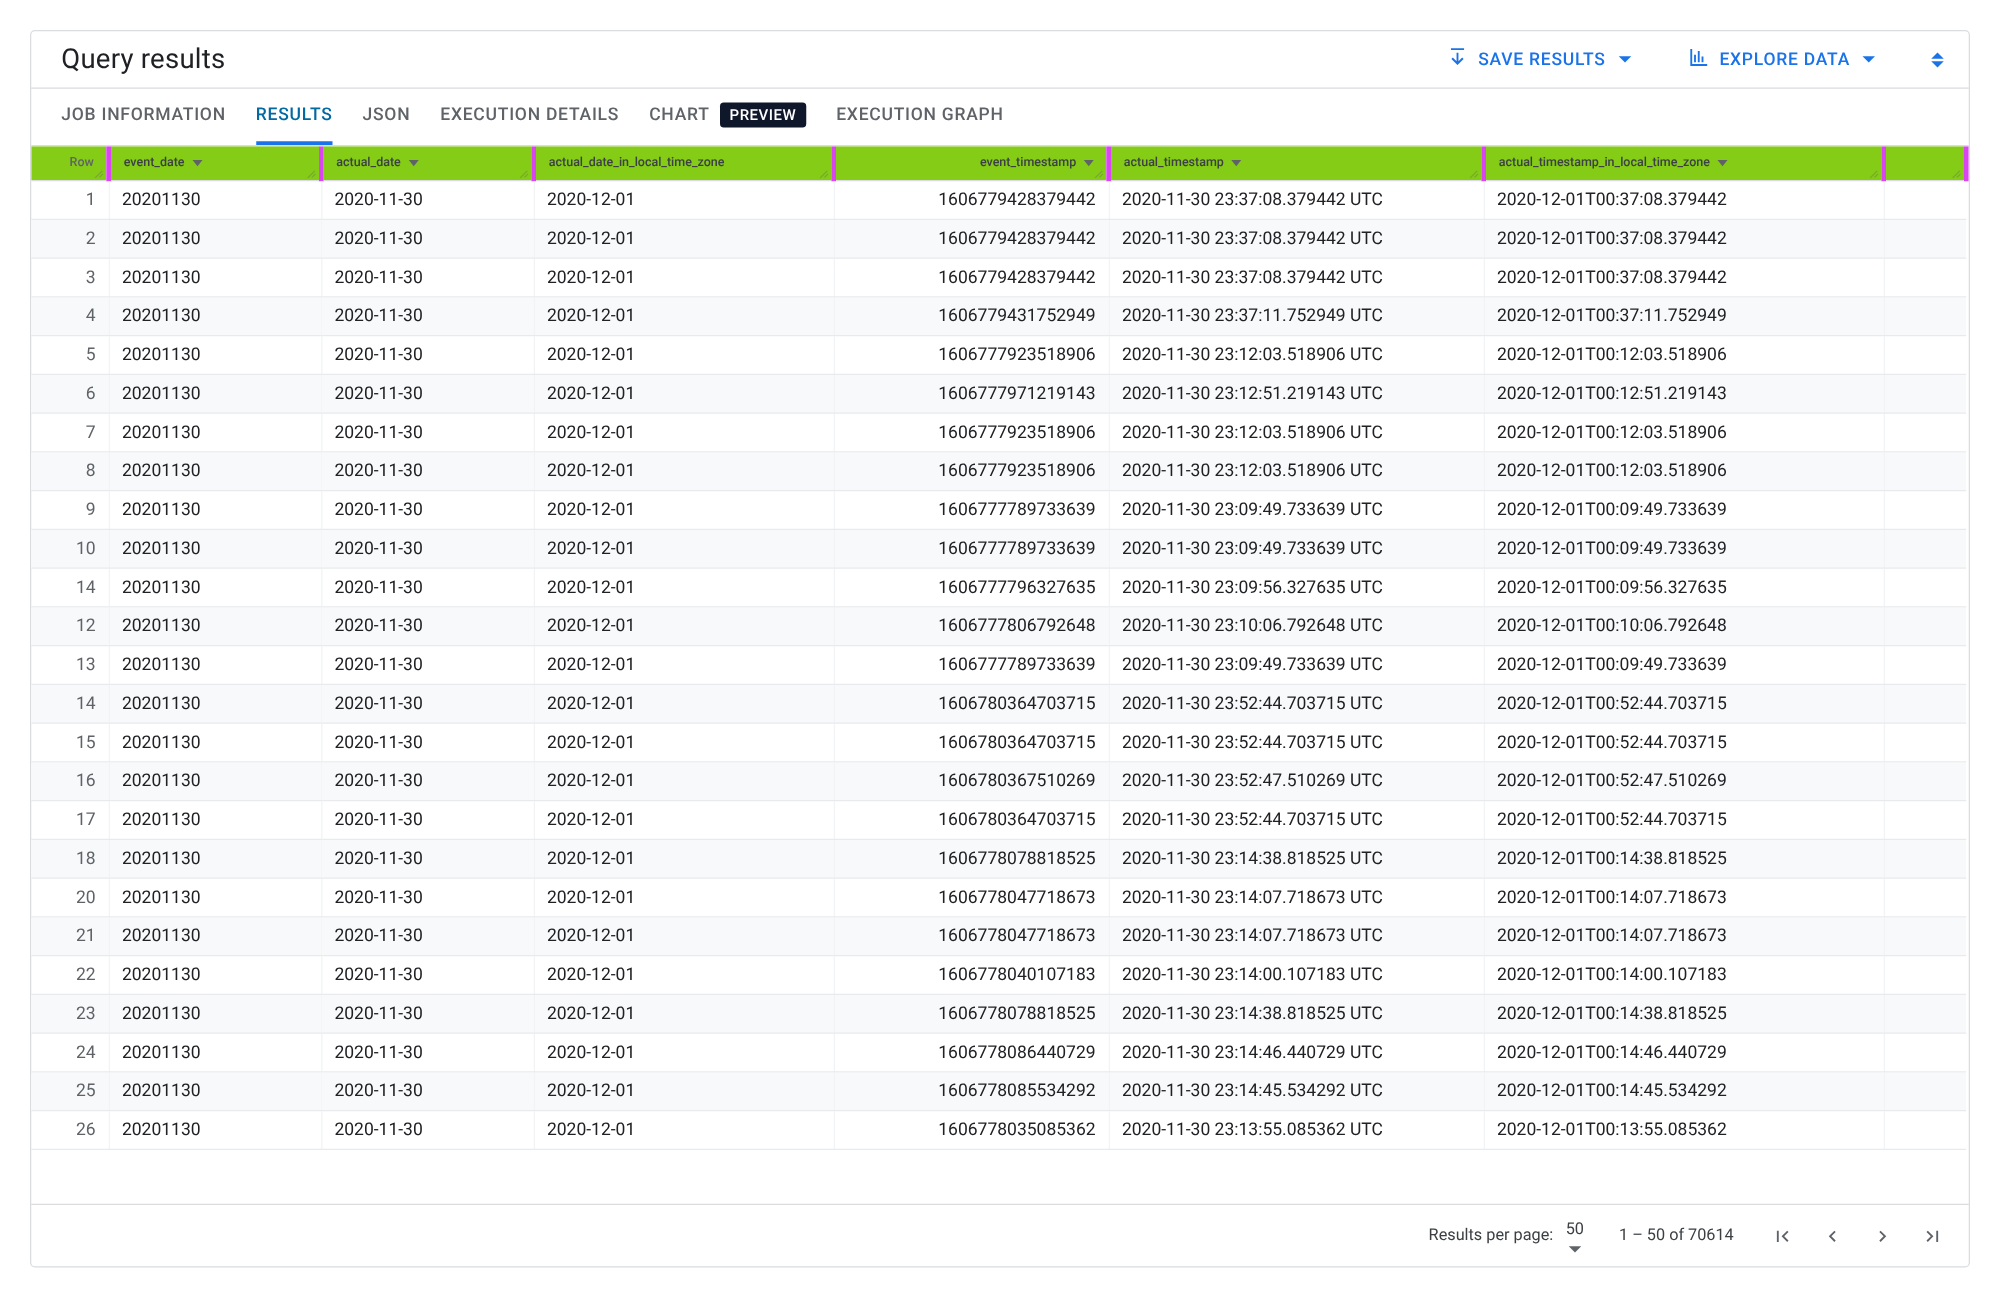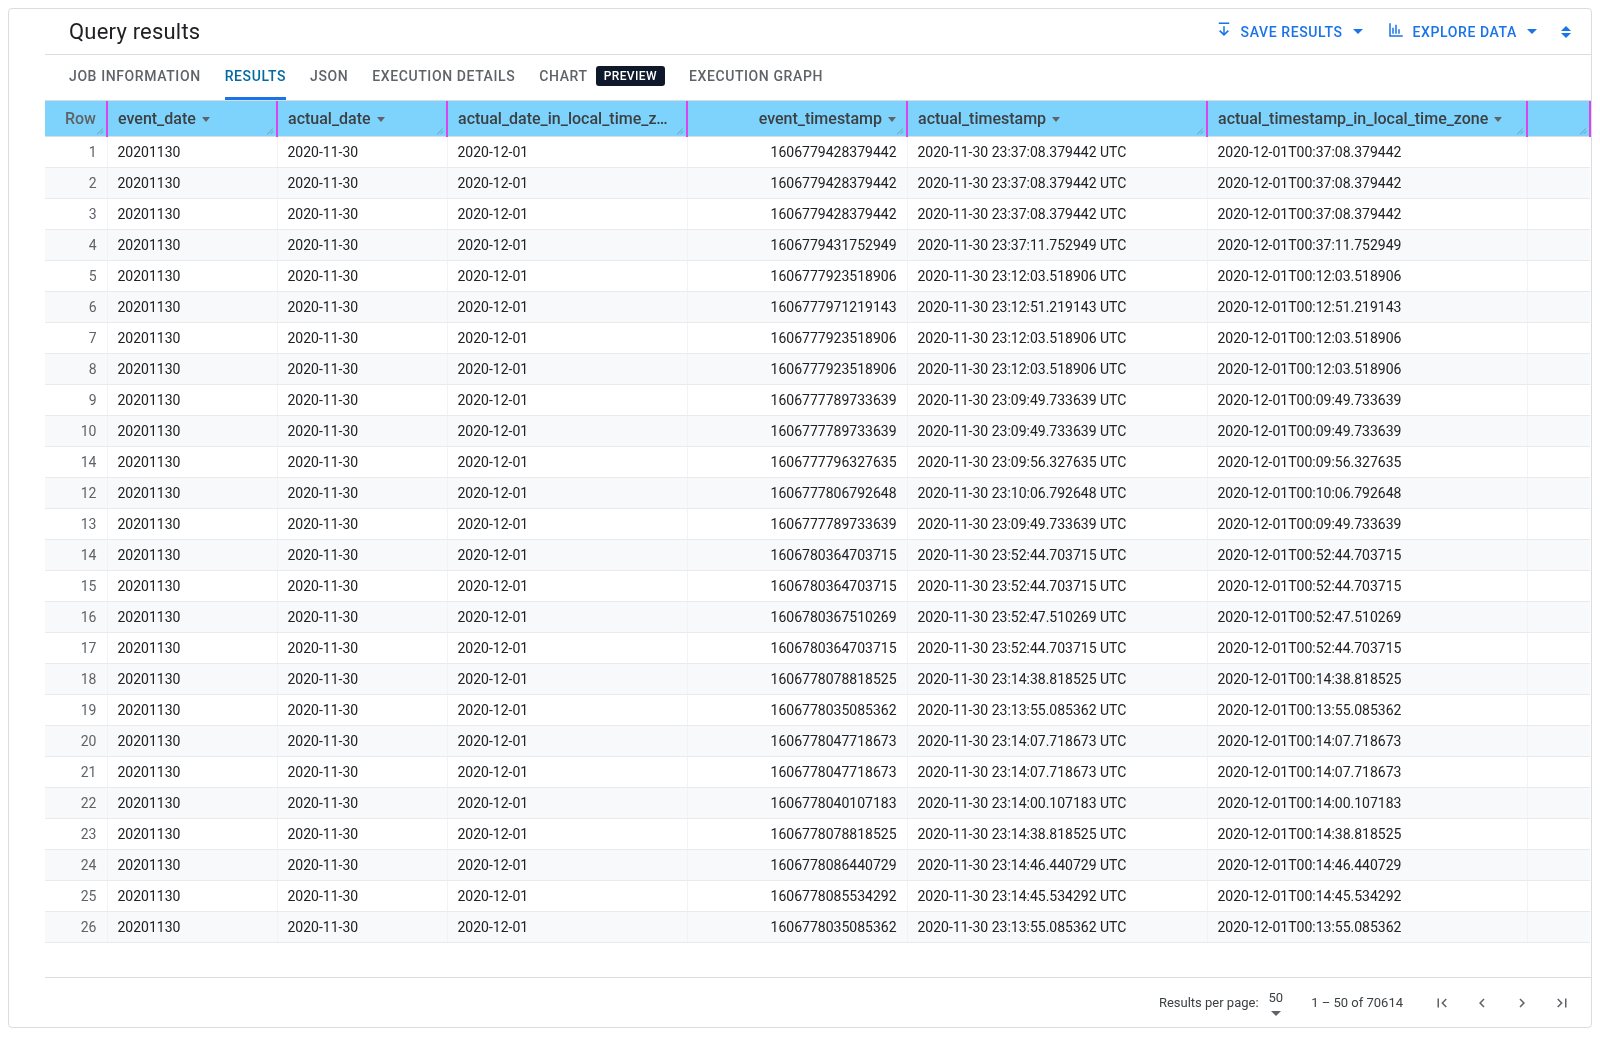--- a/index.html
+++ b/index.html
@@ -10,35 +10,34 @@
   background: #fff;
   width: 1600px;
   height: 1038px;
   overflow: hidden;
   display: flex;
   flex-direction: column;
 }
 .panel {
   border: 1px solid #dadce0;
   border-radius: 4px;
-  margin: 8px;
+  margin: 24px;
   display: flex;
   flex-direction: column;
   height: 1020px;
-  padding-left: 36px;
 }
 .header-row {
   display: flex;
   align-items: center;
   justify-content: space-between;
   padding: 10px 20px 10px 24px;
   border-bottom: 1px solid #dadce0;
 }
 .title { font-size: 22px; font-weight: 400; color: #202124; letter-spacing: 0.2px; }
-.actions { display: flex; align-items: center; gap: 24px; }
+.actions { display: flex; align-items: center; gap: 45px; }
 .action-btn {
   display: flex; align-items: center; gap: 8px;
   color: #1a73e8; font-weight: 500; font-size: 14px;
   letter-spacing: 0.6px; cursor: pointer;
 }
 .action-btn svg { width: 18px; height: 18px; fill: #1a73e8; }
 .dropdown-caret { width: 0; height: 0; border-left: 5px solid transparent; border-right: 5px solid transparent; border-top: 5px solid #1a73e8; margin-left: 2px; }
 .expand-icon { display: flex; flex-direction: column; align-items: center; cursor: pointer; gap: 2px; }
 .expand-icon .arr { width: 0; height: 0; border-left: 5px solid transparent; border-right: 5px solid transparent; }
 .expand-icon .up { border-bottom: 5px solid #1a73e8; }
@@ -55,23 +54,23 @@
   border-bottom: 3px solid transparent;
 }
 .tab.active { color: #0369a1; border-bottom-color: #1a73e8; }
 .tab .preview-badge {
   background: #0f172a; color: #fff; font-size: 12px;
   padding: 3px 8px; border-radius: 3px; margin-left: 8px; letter-spacing: 0.4px;
 }
 .table-wrap { flex: 1; overflow: hidden; position: relative; }
 table { width: 100%; border-collapse: collapse; table-layout: fixed; }
 thead th {
-  background: #7dd3fc; text-align: left; font-weight: 500;
-  font-size: 16px; color: #3c4043; padding: 8px 10px;
-  border-bottom: 1px solid #dadce0; border-right: 2px solid #d946ef;
+  background: #84cc16; text-align: left; font-weight: 500;
+  font-size: 10px; color: #3c4043; padding: 8px 10px;
+  border-bottom: 1px solid #dadce0; border-right: 4px solid #d946ef;
   position: relative; white-space: nowrap; overflow: hidden; text-overflow: ellipsis;
 }
 thead th .sort-caret {
   width: 0; height: 0; display: inline-block; margin-left: 6px;
   border-left: 4px solid transparent; border-right: 4px solid transparent;
   border-top: 5px solid #5f6368; vertical-align: middle;
 }
 thead th .resize {
   position: absolute; right: 2px; bottom: 2px; width: 10px; height: 10px;
   opacity: 0.35;
@@ -354,30 +353,20 @@
             <td class="col-row">18</td>
             <td class="col-eventdate">20201130</td>
             <td class="col-actualdate">2020-11-30</td>
             <td class="col-actualdatelocal">2020-12-01</td>
             <td class="col-eventts">1606778078818525</td>
             <td class="col-actualts">2020-11-30 23:14:38.818525 UTC</td>
             <td class="col-actualtslocal">2020-12-01T00:14:38.818525</td>
             <td class="col-spacer"></td>
           </tr>
           <tr>
-            <td class="col-row">19</td>
-            <td class="col-eventdate">20201130</td>
-            <td class="col-actualdate">2020-11-30</td>
-            <td class="col-actualdatelocal">2020-12-01</td>
-            <td class="col-eventts">1606778035085362</td>
-            <td class="col-actualts">2020-11-30 23:13:55.085362 UTC</td>
-            <td class="col-actualtslocal">2020-12-01T00:13:55.085362</td>
-            <td class="col-spacer"></td>
-          </tr>
-          <tr>
             <td class="col-row">20</td>
             <td class="col-eventdate">20201130</td>
             <td class="col-actualdate">2020-11-30</td>
             <td class="col-actualdatelocal">2020-12-01</td>
             <td class="col-eventts">1606778047718673</td>
             <td class="col-actualts">2020-11-30 23:14:07.718673 UTC</td>
             <td class="col-actualtslocal">2020-12-01T00:14:07.718673</td>
             <td class="col-spacer"></td>
           </tr>
           <tr>

